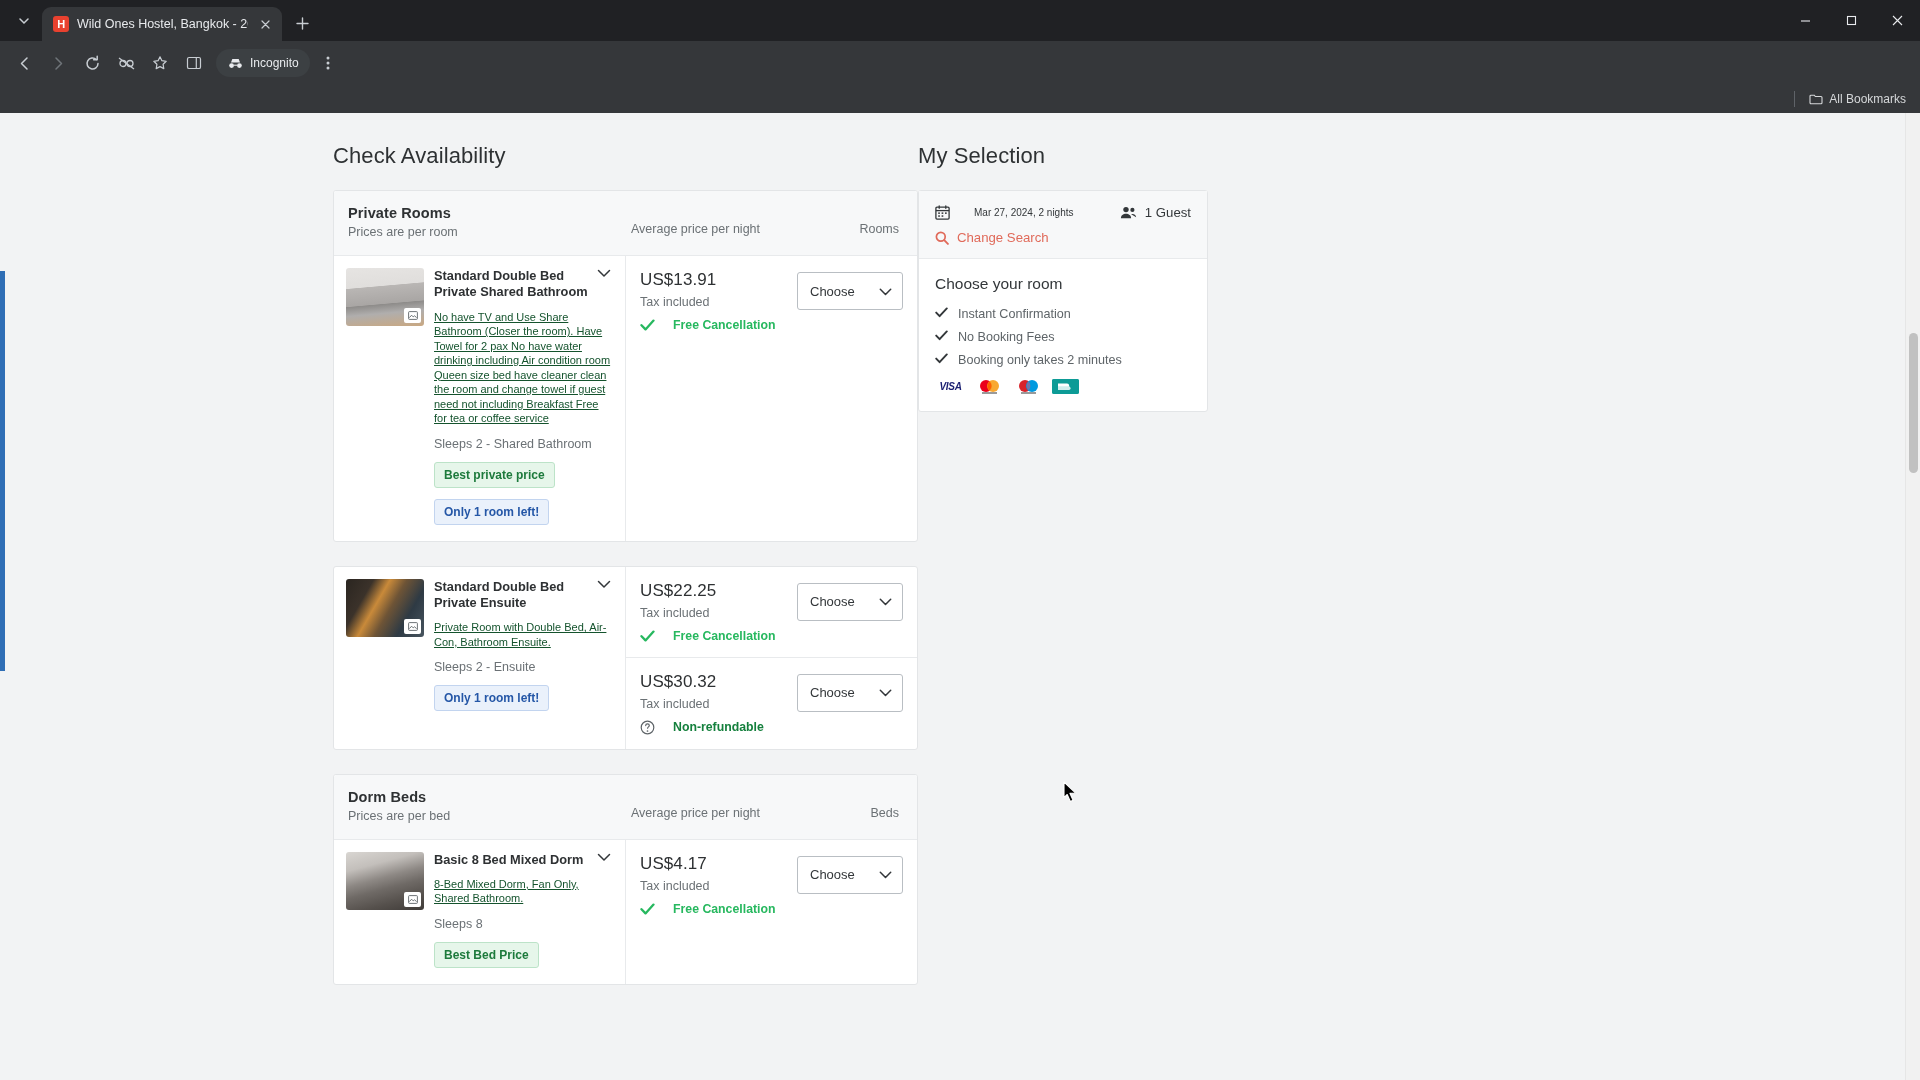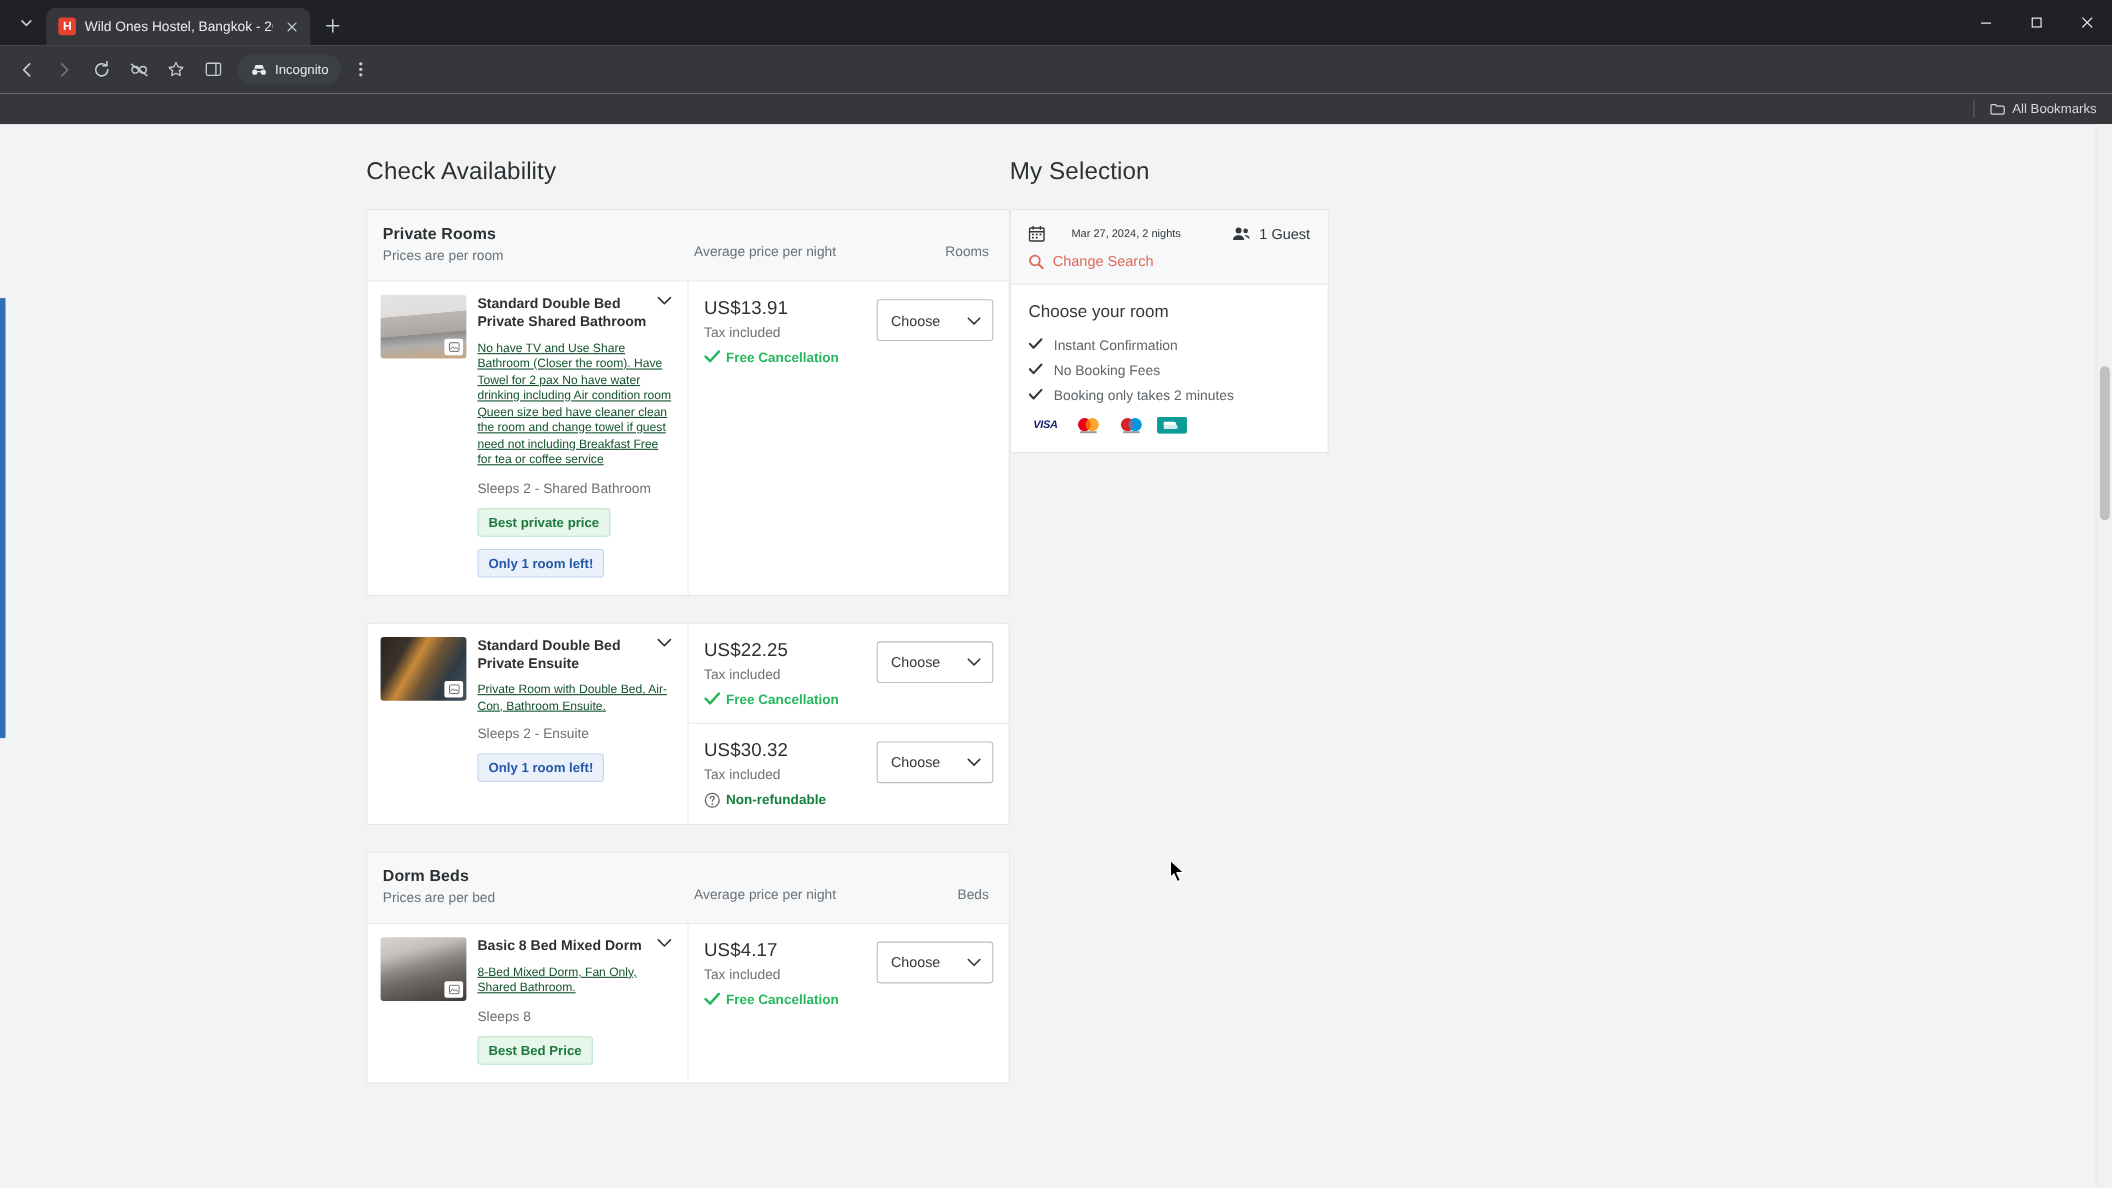--- a/index.html
+++ b/index.html
@@ -173,21 +173,21 @@
   }
   .badge.green { background: #e6f6ea; color: #1d7a3c; border: 1px solid #bce3c8; }
   .badge.blue  { background: #eaf1fb; color: #2557a7; border: 1px solid #c2d4ef; }
   .badge-stack { display: flex; flex-direction: column; align-items: flex-start; }
 
   .price-block { display: flex; padding: 14px 14px 14px 14px; align-items: flex-start; }
   .price-block + .price-block { border-top: 1px solid #e8eaec; }
   .pb-left { flex: 1 1 auto; }
   .price-amount { font-size: 17px; color: #2e3133; letter-spacing: 0.1px; }
   .price-tax { font-size: 12.5px; color: #6b7175; margin-top: 5px; }
-  .price-flag { display: flex; align-items: flex-start; gap: 5px; margin-top: 9px; font-size: 12.3px; font-weight: bold; }
+  .price-flag { display: flex; align-items: center; gap: 18px; margin-top: 9px; font-size: 12.3px; font-weight: bold; }
   .price-flag.free { color: #27b85f; }
   .price-flag.nonref { color: #15803d; }
 
   .choose {
     flex: 0 0 106px; height: 38px; border: 1px solid #b9bec3; border-radius: 3px;
     background: #fff; display: flex; align-items: center; justify-content: space-between;
     padding: 0 10px 0 12px; font-size: 13px; color: #33373a; margin-top: 2px;
   }
 
   

